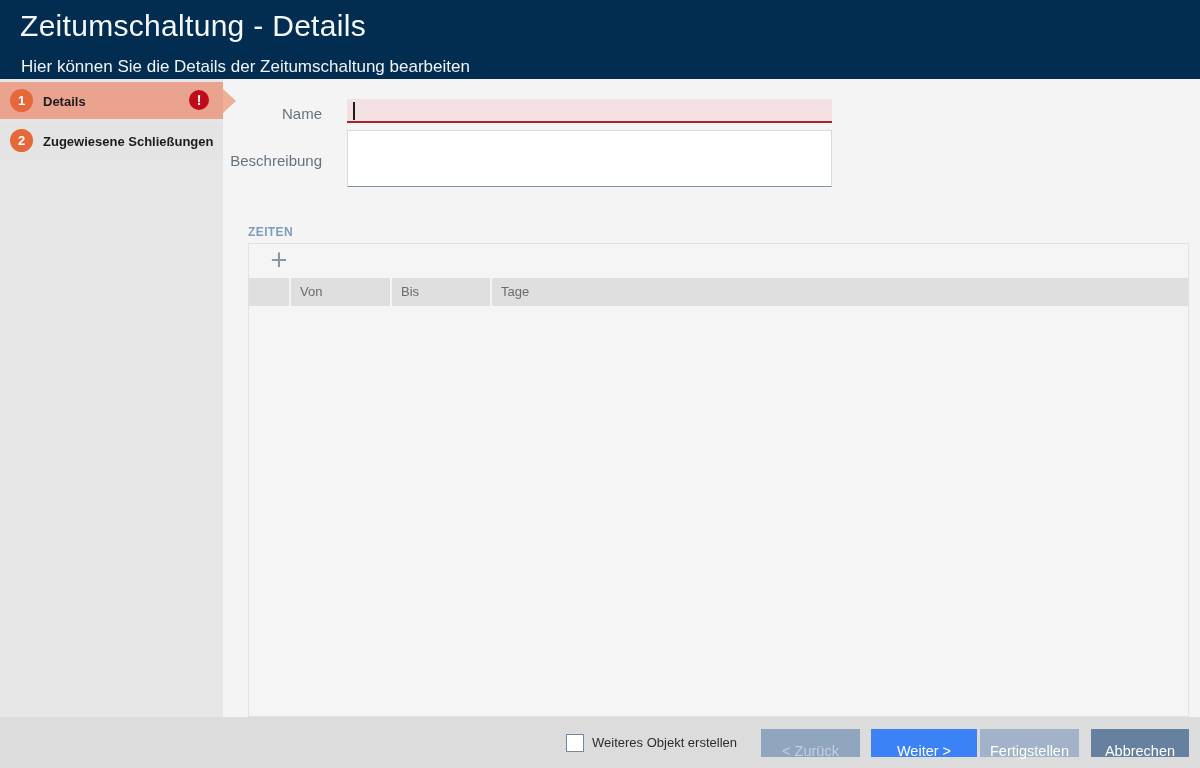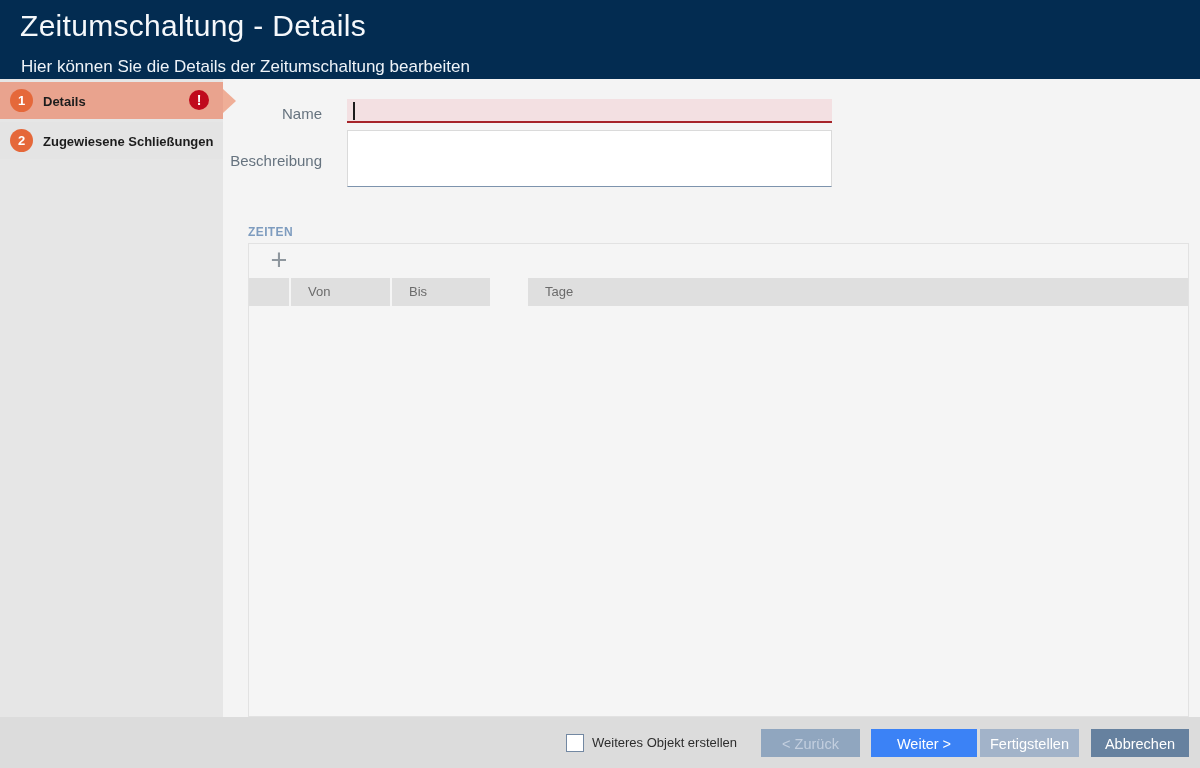--- a/index.html
+++ b/index.html
@@ -68,37 +68,37 @@
     background:#f5f5f5; border:1px solid #e2e2e2;
   }
   .add-btn {
     position:absolute; left:16px; top:0px; width:28px; height:32px;
     font-size:29px; font-weight:300; color:#8f979e; line-height:32px; text-align:center;
     cursor:pointer; background:transparent; border:none;
   }
   .thead { position:absolute; left:0px; top:34px; width:939px; height:28px; display:flex; }
   .th {
     background:#dfdfdf; color:#6b6b6b; font-size:13px; line-height:28px;
-    padding-left:17px; margin-right:2px;
+    padding-left:9px; margin-right:2px;
   }
   .th-row-selector { width:40px; padding-left:0; }
   .th-von { width:99px; }
   .th-bis { width:98px; }
-  .th-tage { flex:1; margin-right:0;margin-left:36px; }
+  .th-tage { flex:1; margin-right:0; }
   
   .footer { position:absolute; left:0; top:717px; width:1200px; height:51px; background:#dcdcdc; }
   .checkbox {
     position:absolute; left:566px; top:17px; width:18px; height:18px;
     background:#ffffff; border:1px solid #7388a2; cursor:pointer;
   }
   .checkbox-label { position:absolute; left:592px; top:18px; font-size:13px; color:#2d2d2d; }
   .btn {
     position:absolute; top:12px; height:28px; border:none; cursor:pointer;
     font-family:"Liberation Sans", sans-serif; font-size:14.5px; color:#ffffff;
-    text-align:center; line-height:28px; padding:1px;
+    text-align:center; line-height:28px; padding:8px;
   }
   .btn-back   { left:761px;  width:99px; background:#90a6bf; color:#c3cfdf; }
   .btn-next   { left:871px;  width:106px; background:#3b82f6; }
   .btn-finish { left:980px;  width:99px; background:#a2b3c9; }
   .btn-cancel { left:1091px; width:98px; background:#66819f; }
 </style>
 </head>
 <body>
 
 <div class="stage">

